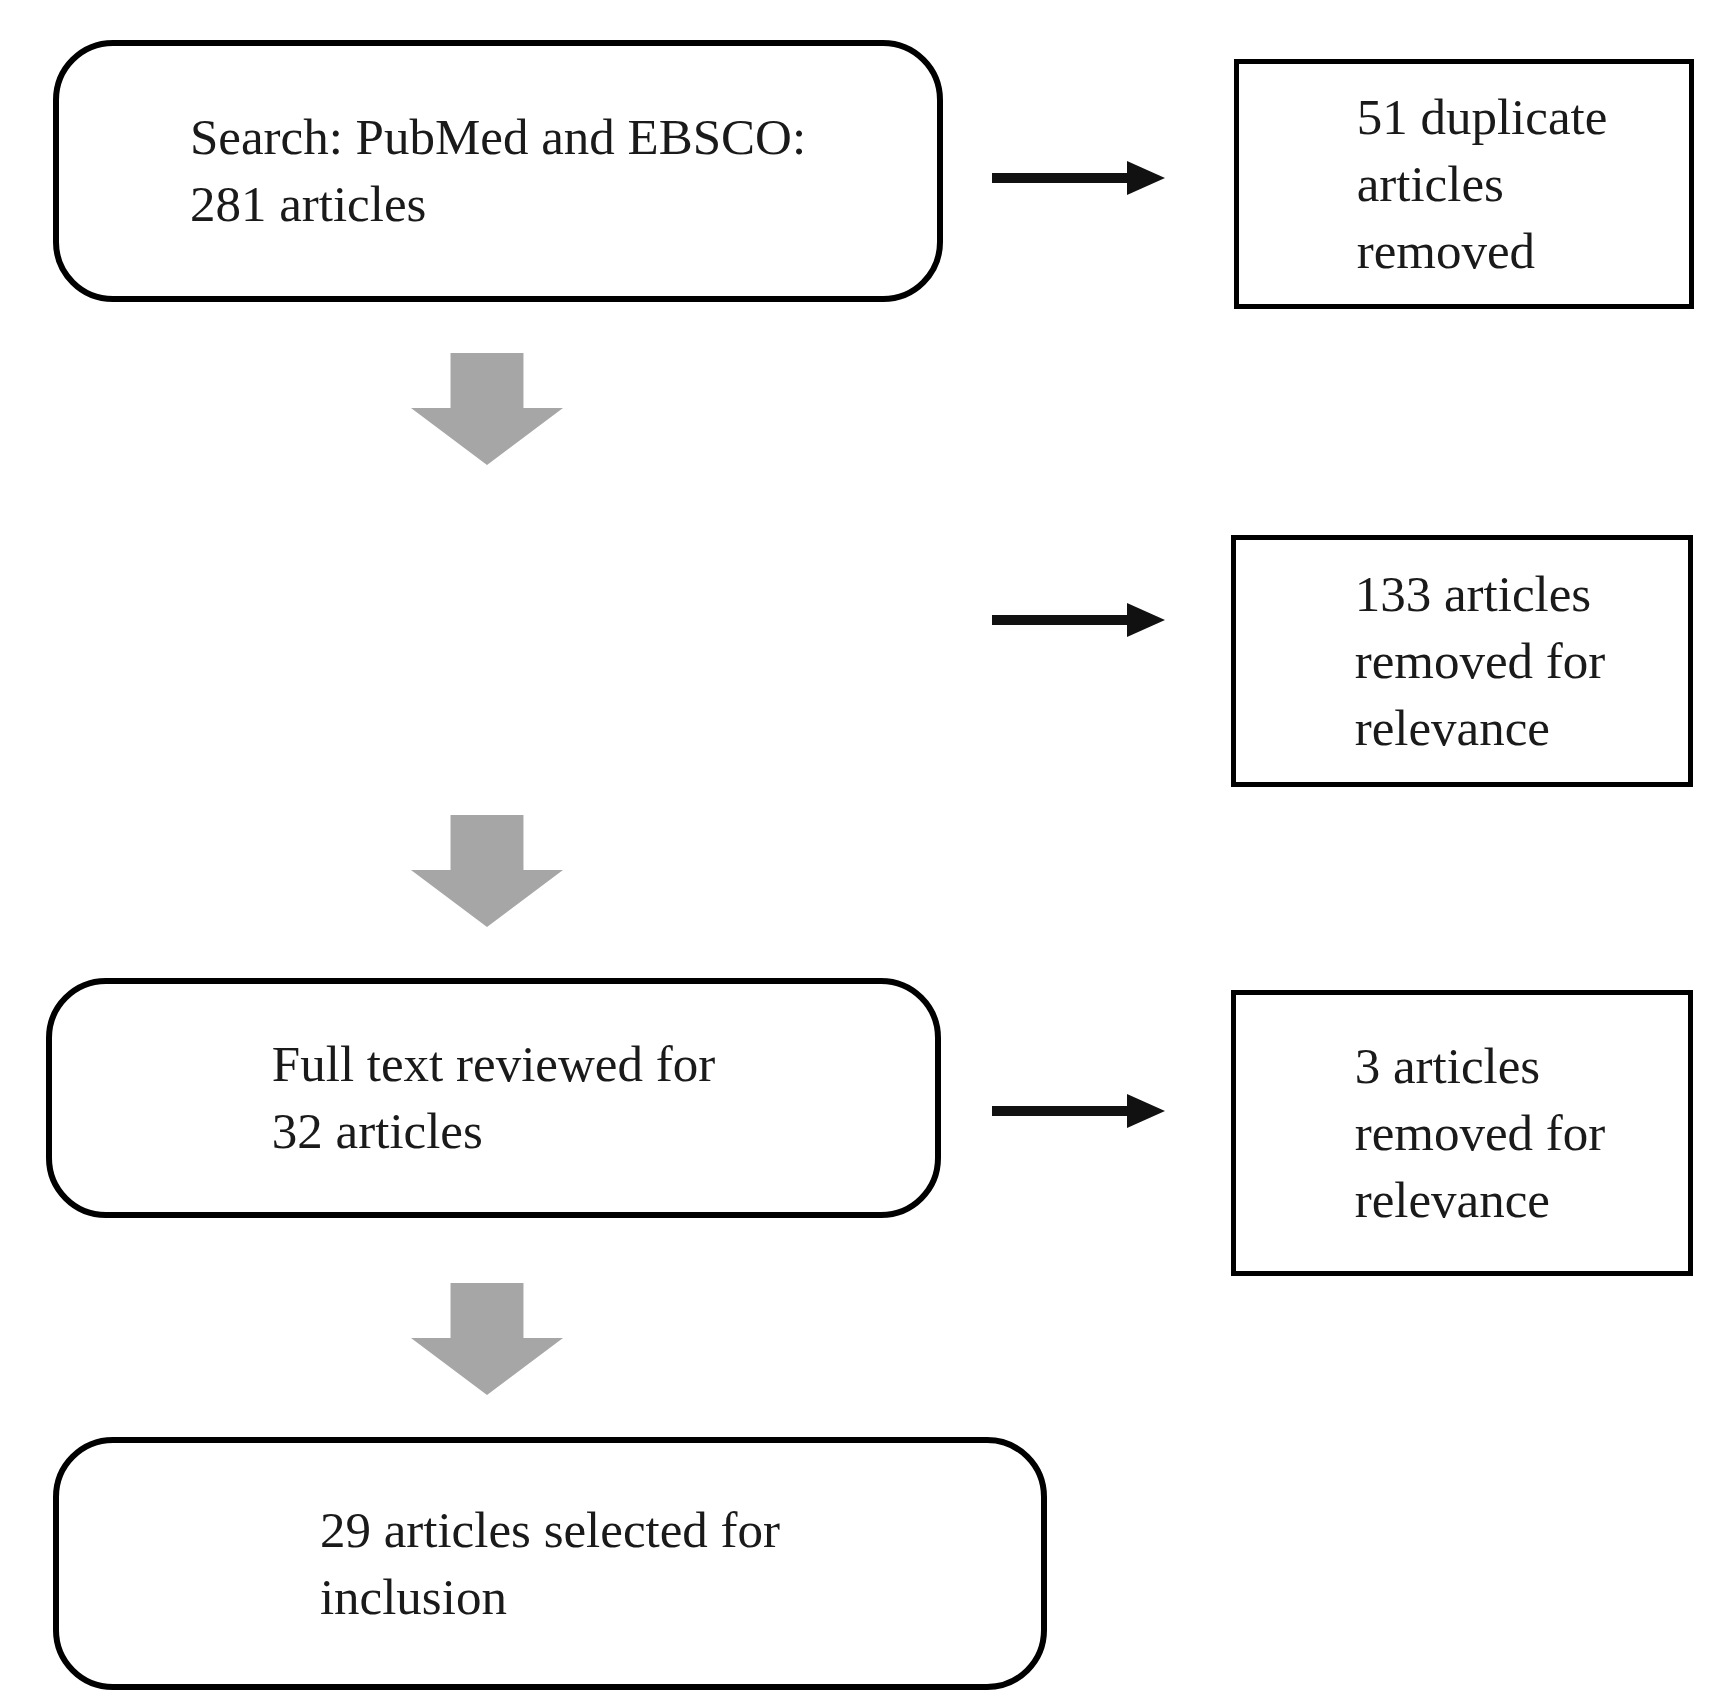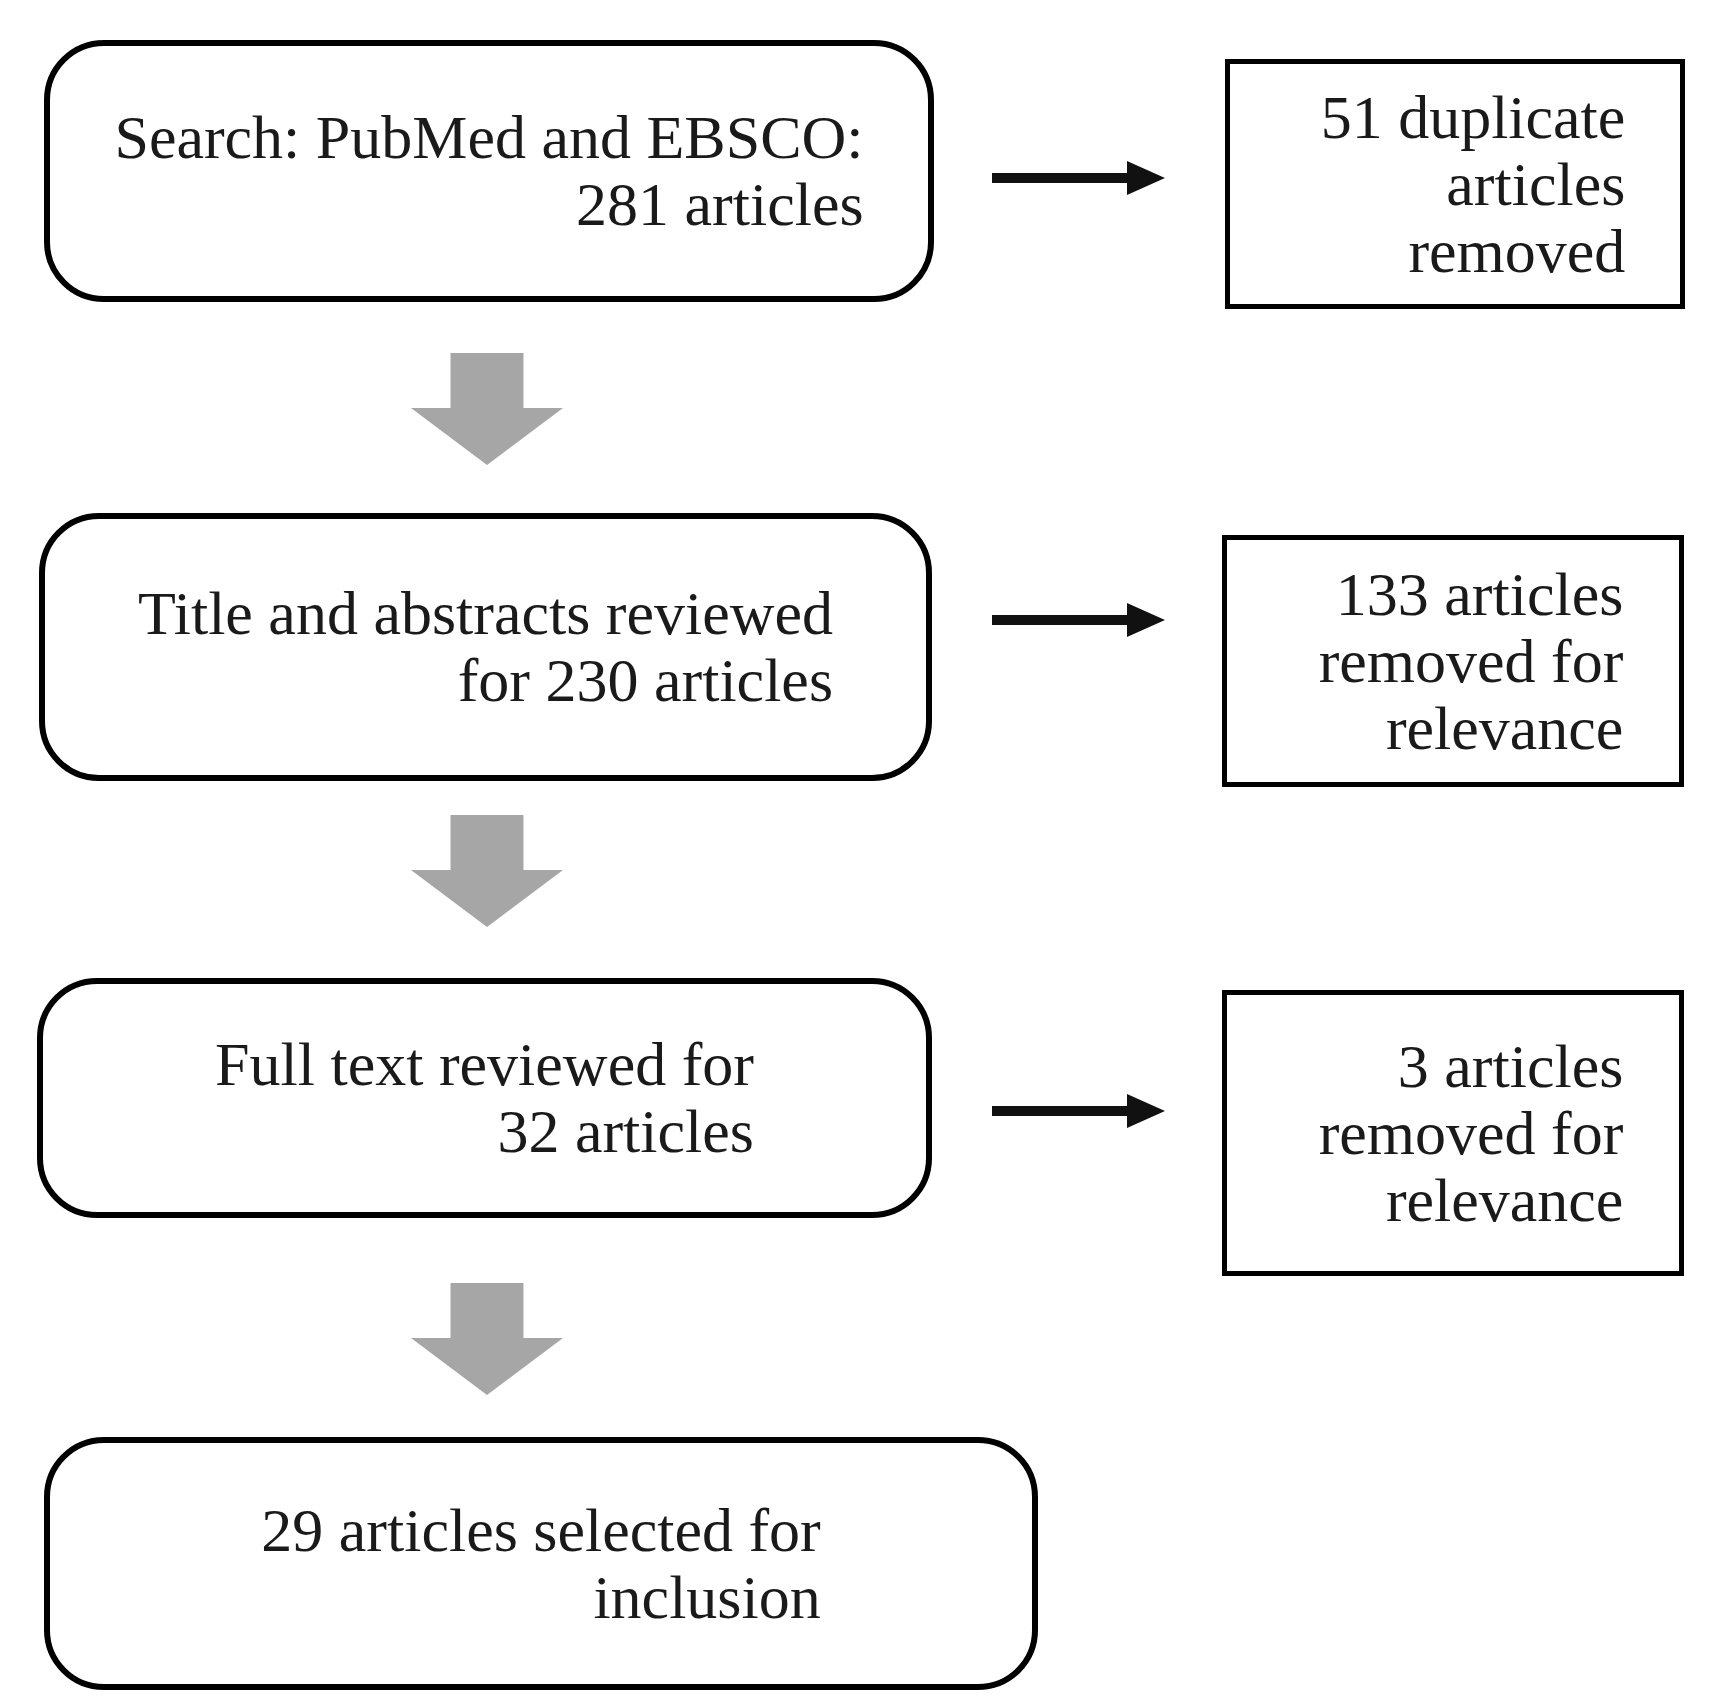--- a/index.html
+++ b/index.html
@@ -17,24 +17,25 @@
     height: 1708px;
     background: var(--background);
     font-family: "Liberation Serif", "DejaVu Serif", serif;
     color: var(--text);
   }
   .box {
     position: absolute;
     display: flex;
     align-items: center;
     justify-content: center;
-    text-align: right;
+    text-align: left;
     background: var(--background);
-    font-size: 62px;
+    font-size: 51px;
     line-height: 67px;
+    margin-left: 9px;
   }
   .box .txt { white-space: pre-line; }
   .flow-box {
     border: 6px solid var(--box_border);
     border-radius: 60px;
   }
   .side-box {
     border: 5px solid var(--box_border);
     border-radius: 0;
     padding-left: 36px;
@@ -96,24 +97,20 @@
     <span class="head"></span>
   </div>
   <div class="box side-box s1">
     <span class="txt">51 duplicate
 articles
 removed</span>
   </div>
 
   <div class="garrow g1"></div>
 
-  <div class="box flow-box b2">
-    <span class="txt">Title and abstracts reviewed
-for 230 articles</span>
-  </div>
   <div class="harrow h2">
     <span class="shaft"></span>
     <span class="head"></span>
   </div>
   <div class="box side-box s2">
     <span class="txt">133 articles
 removed for
 relevance</span>
   </div>
 

